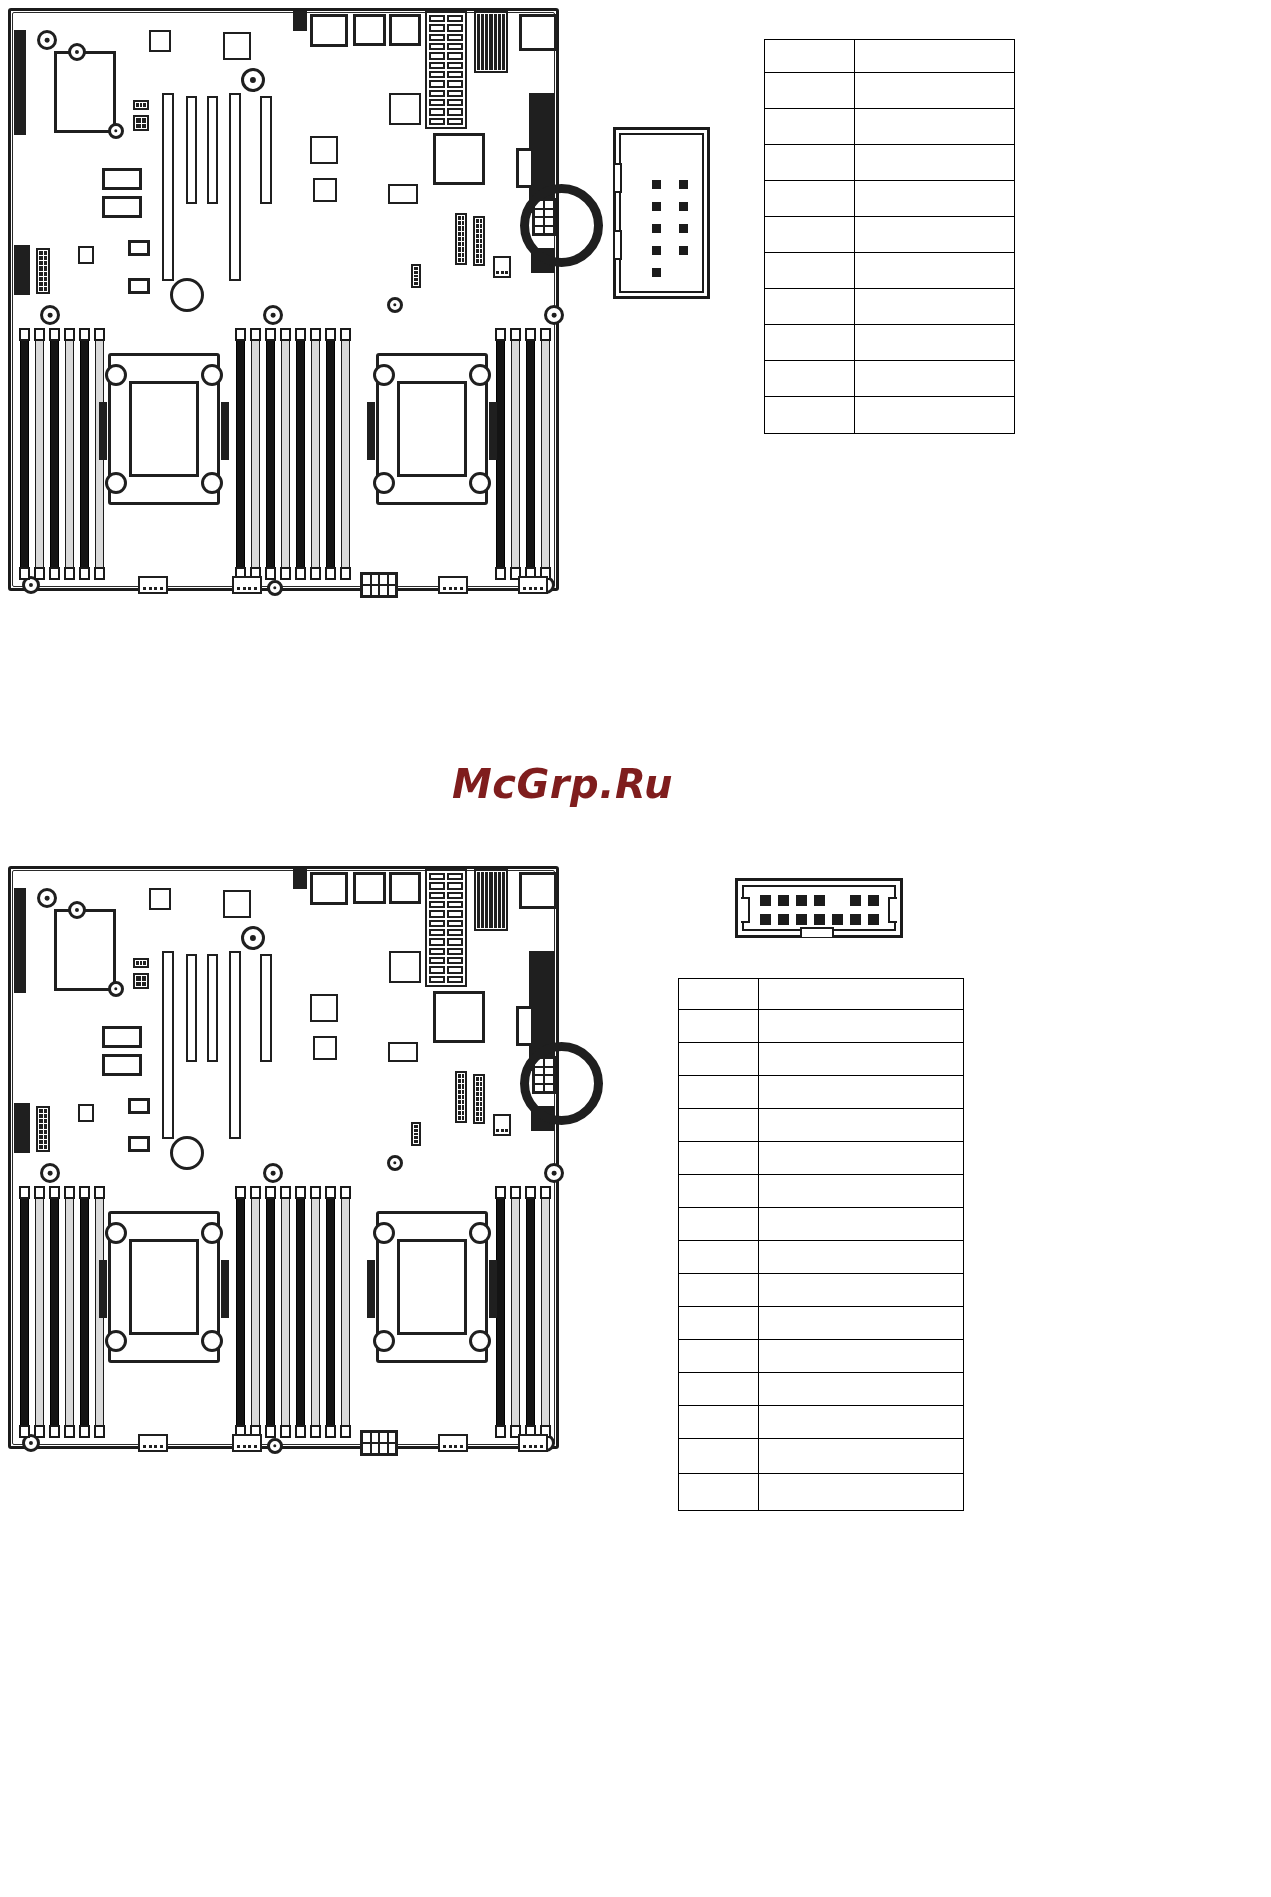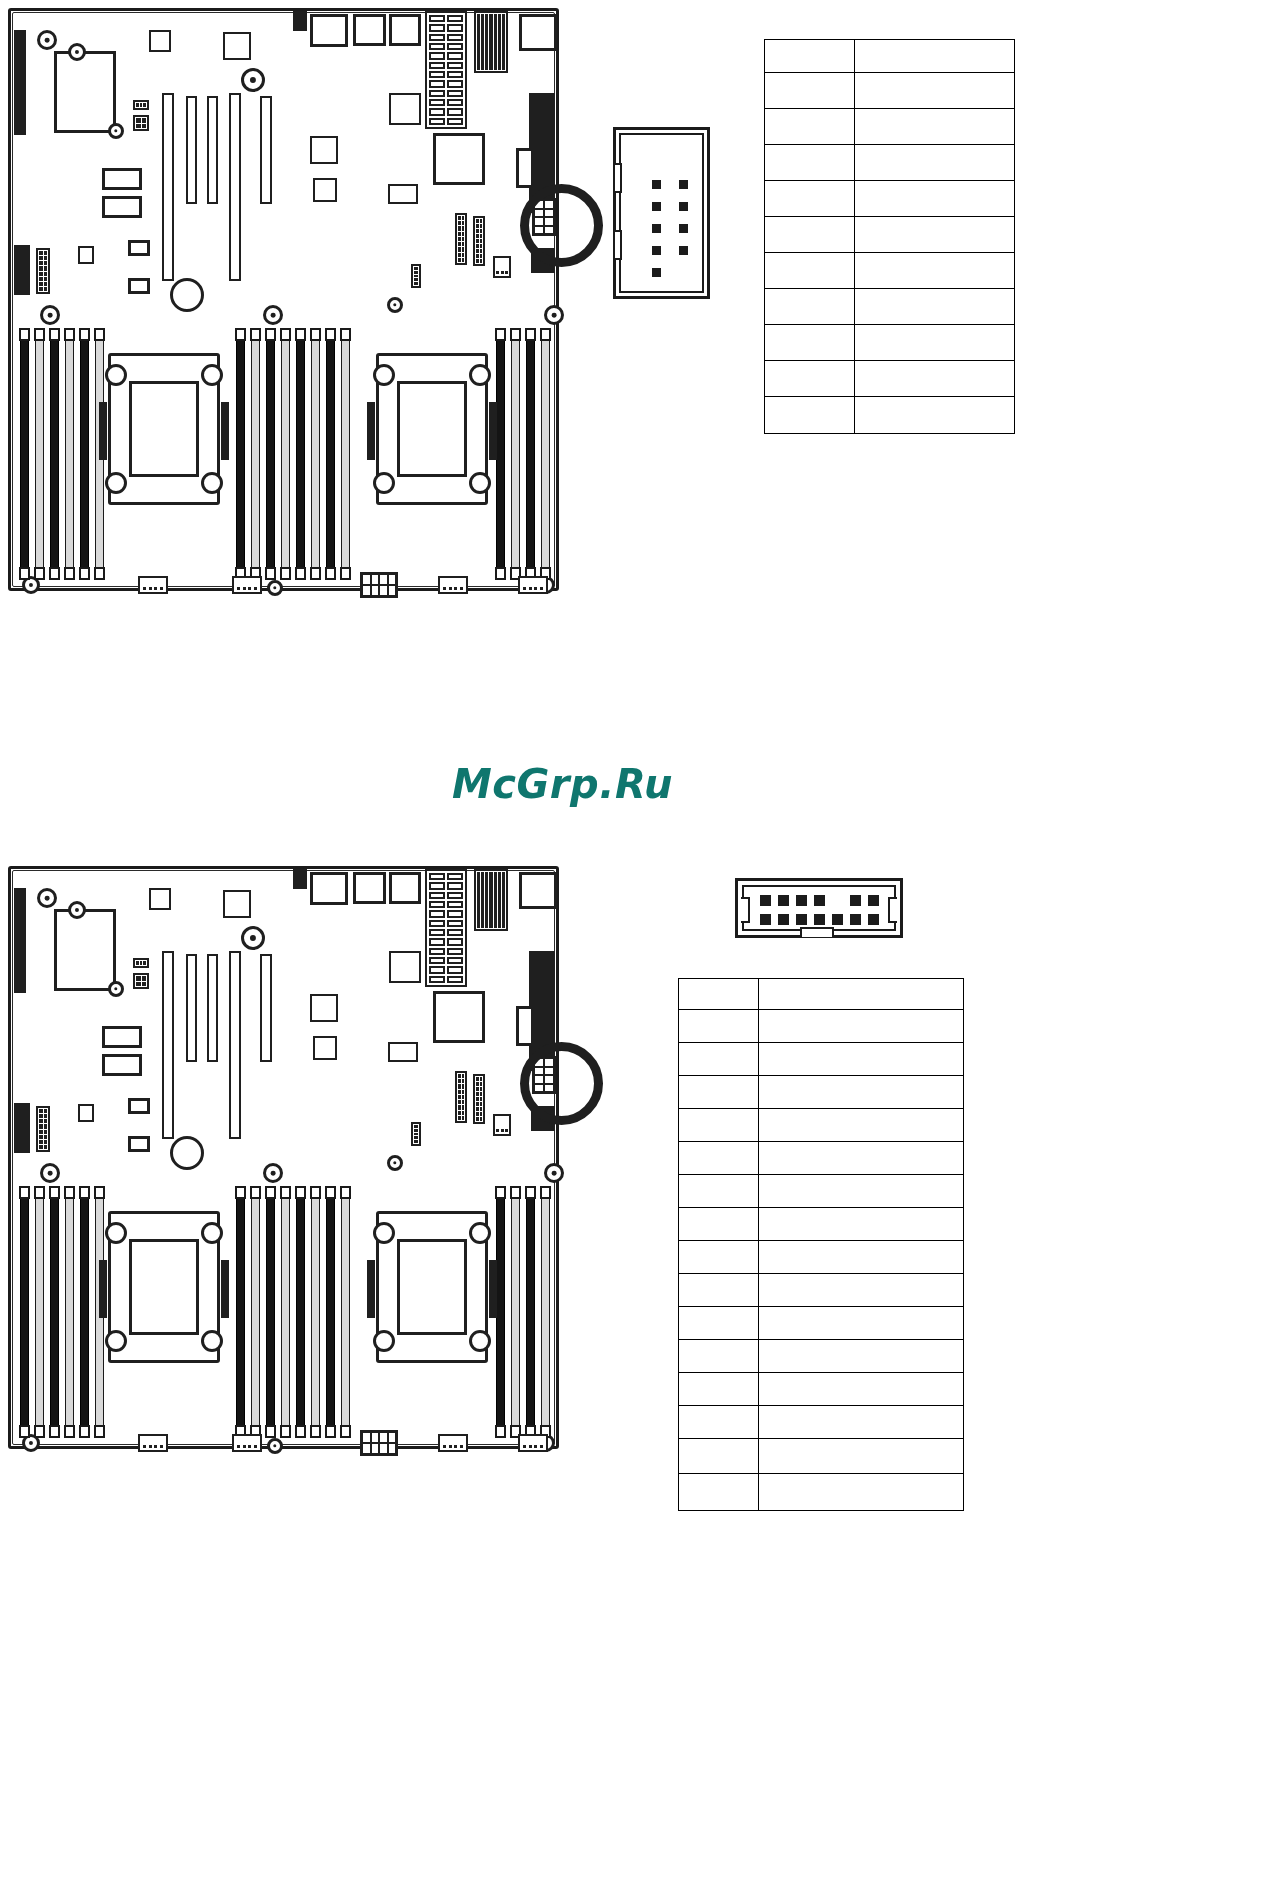--- a/index.html
+++ b/index.html
@@ -287,21 +287,21 @@
     font-size: 13px;
     color: #000;
     vertical-align: middle;
   }
   table.pintable td.c-pin   { text-align: center; }
   table.pintable td.c-def   { text-align: left; }
 
   
   .watermark {
     position: absolute;
-    color: #0f766e;
+    color: #7f1d1d;
     font-family: "DejaVu Sans", sans-serif;
     font-style: italic;
     font-weight: bold;
     font-size: 40px;
     letter-spacing: 0.5px;
     white-space: nowrap;
     user-select: none;
   }
 </style>
 </head>

